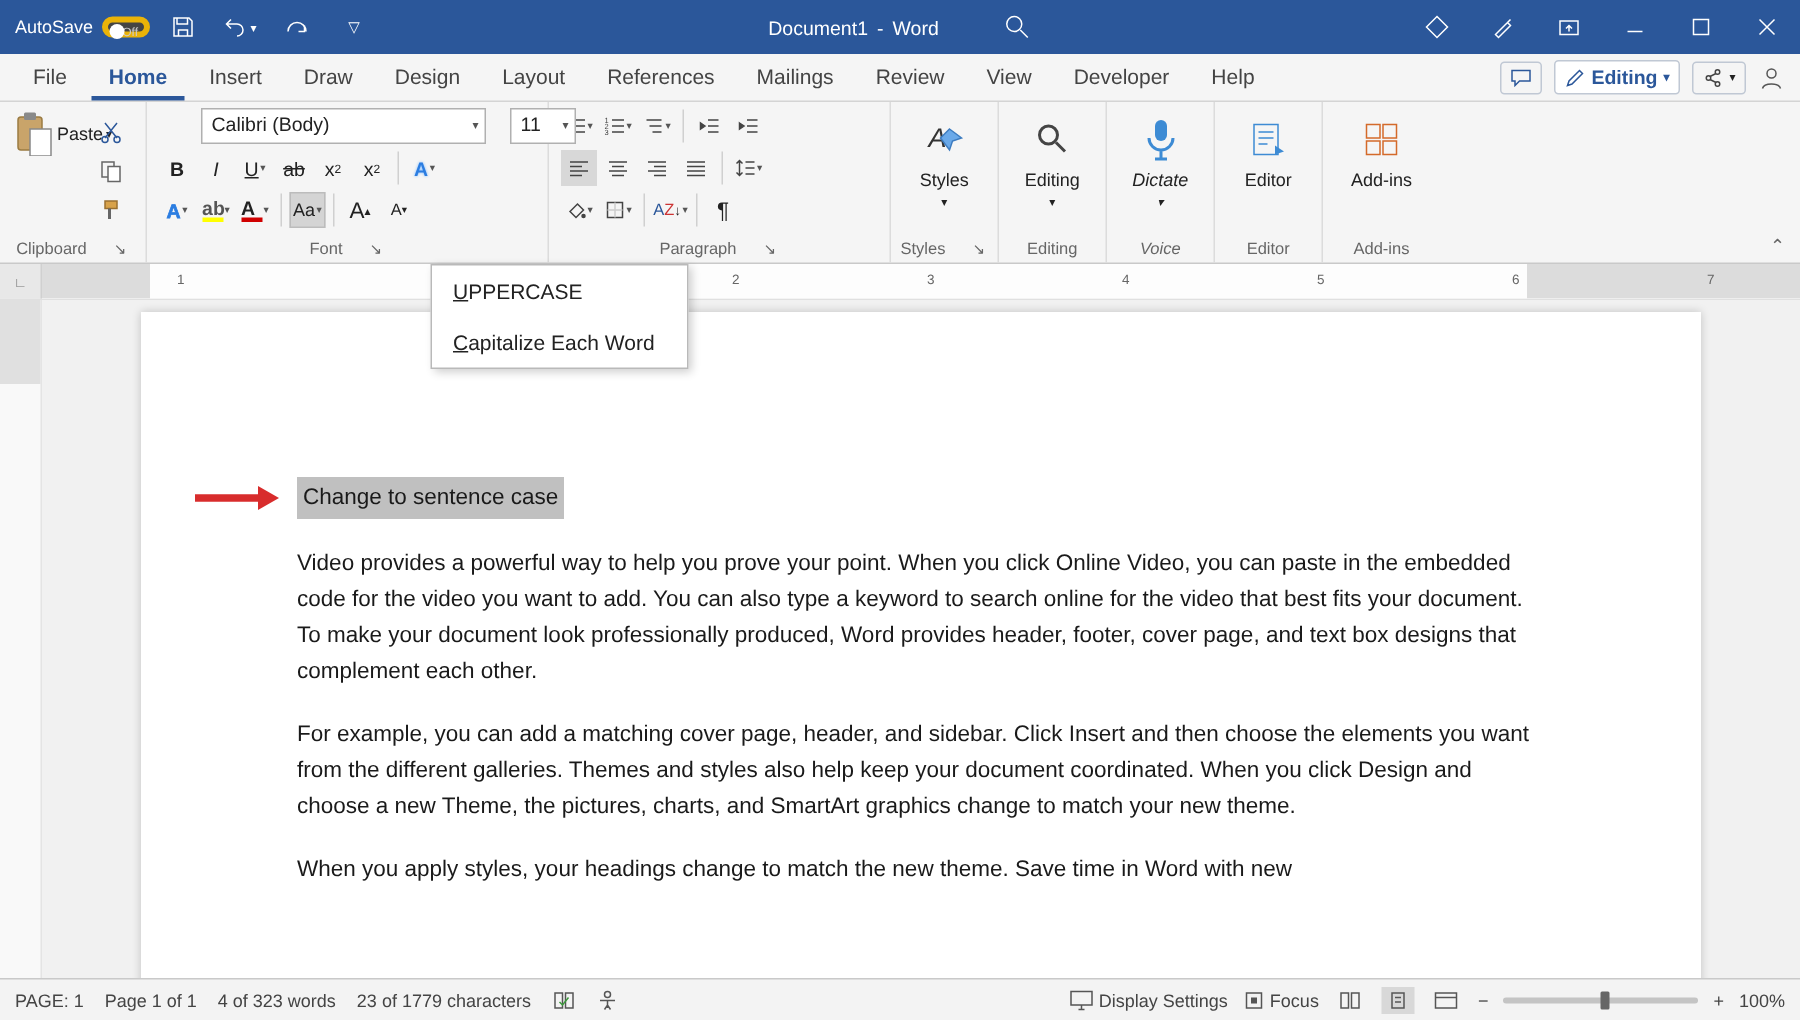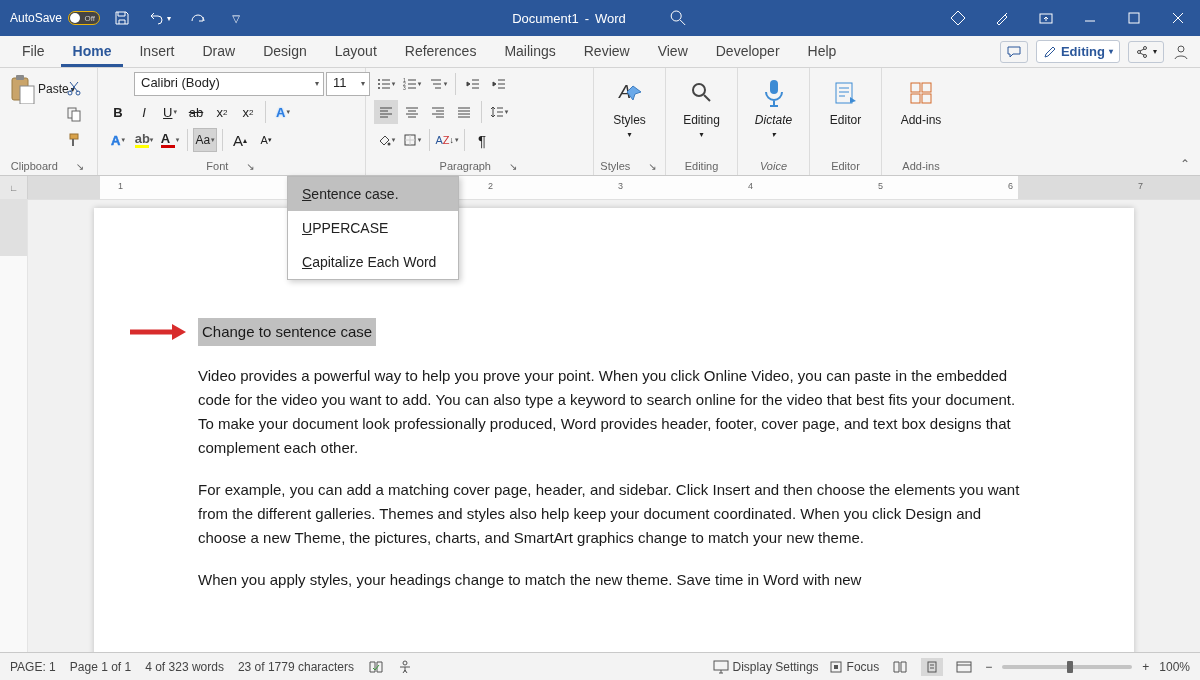--- a/index.html
+++ b/index.html
@@ -2,21 +2,21 @@
 <html><head>
 <meta charset="utf-8">
 <style>
   * { margin:0; padding:0; box-sizing:border-box; font-family:"Segoe UI",Arial,sans-serif; }
   body { width:1200px; height:680px; overflow:hidden; background:#fff; color:#222; font-size:13px; }
 
   
   .titlebar { height:36px; background:#2b579a; color:#fff; display:flex; align-items:center; position:relative; }
   .tb-left { display:flex; align-items:center; gap:6px; padding-left:10px; }
   .autosave { display:flex; align-items:center; gap:6px; font-size:12px; }
-  .toggle { width:32px; height:14px; border:1px solid #eab308; border-radius:8px; background:#444; position:relative; display:inline-block; }
+  .toggle { width:32px; height:14px; border:4px solid #eab308; border-radius:8px; background:#444; position:relative; display:inline-block; }
   .toggle::after { content:""; position:absolute; left:1px; top:1px; width:10px; height:10px; background:#fff; border-radius:50%; }
   .toggle .off { position:absolute; right:4px; top:0; font-size:8px; color:#ccc; line-height:13px; }
   .tb-btn { width:32px; height:36px; display:flex; align-items:center; justify-content:center; cursor:pointer; }
   .tb-btn svg, .tb-btn span.glyph { width:16px; height:16px; stroke:#fff; fill:none; color:#fff; }
   .tb-center { position:absolute; left:50%; transform:translateX(-50%); display:flex; align-items:center; gap:6px; font-size:13px; }
   .tb-right { margin-left:auto; display:flex; }
   .tb-right .tb-btn { width:44px; }
   .search-glass { width:20px; height:20px; }
 
   
@@ -34,21 +34,21 @@
   .group-body { display:flex; gap:4px; align-items:flex-start; }
   .group-label { font-size:11px; color:#666; text-align:center; height:18px; display:flex; justify-content:center; align-items:center; gap:16px; }
   .dlg-launch { font-size:10px; color:#666; cursor:pointer; padding:0 2px; }
 
   
   .big-btn { width:50px; display:flex; flex-direction:row; align-items:center; gap:2px; cursor:pointer; font-size:12px; padding-top:2px; }
   .big-btn .icon { width:32px; height:30px; display:flex; align-items:center; justify-content:center; }
   .col-stack { display:flex; flex-direction:column; gap:2px; }
   .sm-btn { width:24px; height:24px; display:flex; align-items:center; justify-content:center; cursor:pointer; border-radius:2px; }
 
-  .font-row { display:flex; align-items:flex-start; gap:2px;padding-left:28px; }
+  .font-row { display:flex; align-items:flex-start; gap:16px;padding-left:28px; }
   .font-name { width:190px; height:24px; border:1px solid #b0b0b0; background:#fff; padding:2px 18px 2px 6px; font-size:13px; position:relative; }
   .font-size { width:44px; height:24px; border:1px solid #b0b0b0; background:#fff; padding:2px 16px 2px 6px; font-size:13px; position:relative; }
   .dd-car { position:absolute; right:4px; top:6px; font-size:8px; color:#555; }
   .btn-row { display:flex; gap:2px; align-items:center; }
   .ico { width:24px; height:24px; display:flex; align-items:center; justify-content:center; font-size:13px; cursor:pointer; }
   .ico.small-car::after { content:"▾"; font-size:7px; margin-left:1px; color:#555; }
   .ico.boxed { border:1px solid #bcbcbc; background:#fff; }
   .sep { width:1px; height:22px; background:#d0d0d0; margin:0 3px; }
   .aa-btn { font-size:12px; font-family:"Segoe UI"; }
   .colorbar { display:inline-block; width:14px; border-bottom:3px solid; line-height:12px; font-weight:bold; }
@@ -497,23 +497,20 @@
     </div>
     <div class="group-label">
         <span>Add-ins</span>
       </div>
   </div>
 
   <span class="collapse-caret">⌃</span>
 </div>
 
 <div class="case-menu">
-  <div class="case-item hi">
-      <span><u>S</u>entence case.</span>
-    </div>
   <div class="case-item">
       <span><u>U</u>PPERCASE</span>
     </div>
   <div class="case-item">
       <span><u>C</u>apitalize Each Word</span>
     </div>
 </div>
 
 <div class="ruler-wrap">
   <div class="ruler-corner">∟</div>

